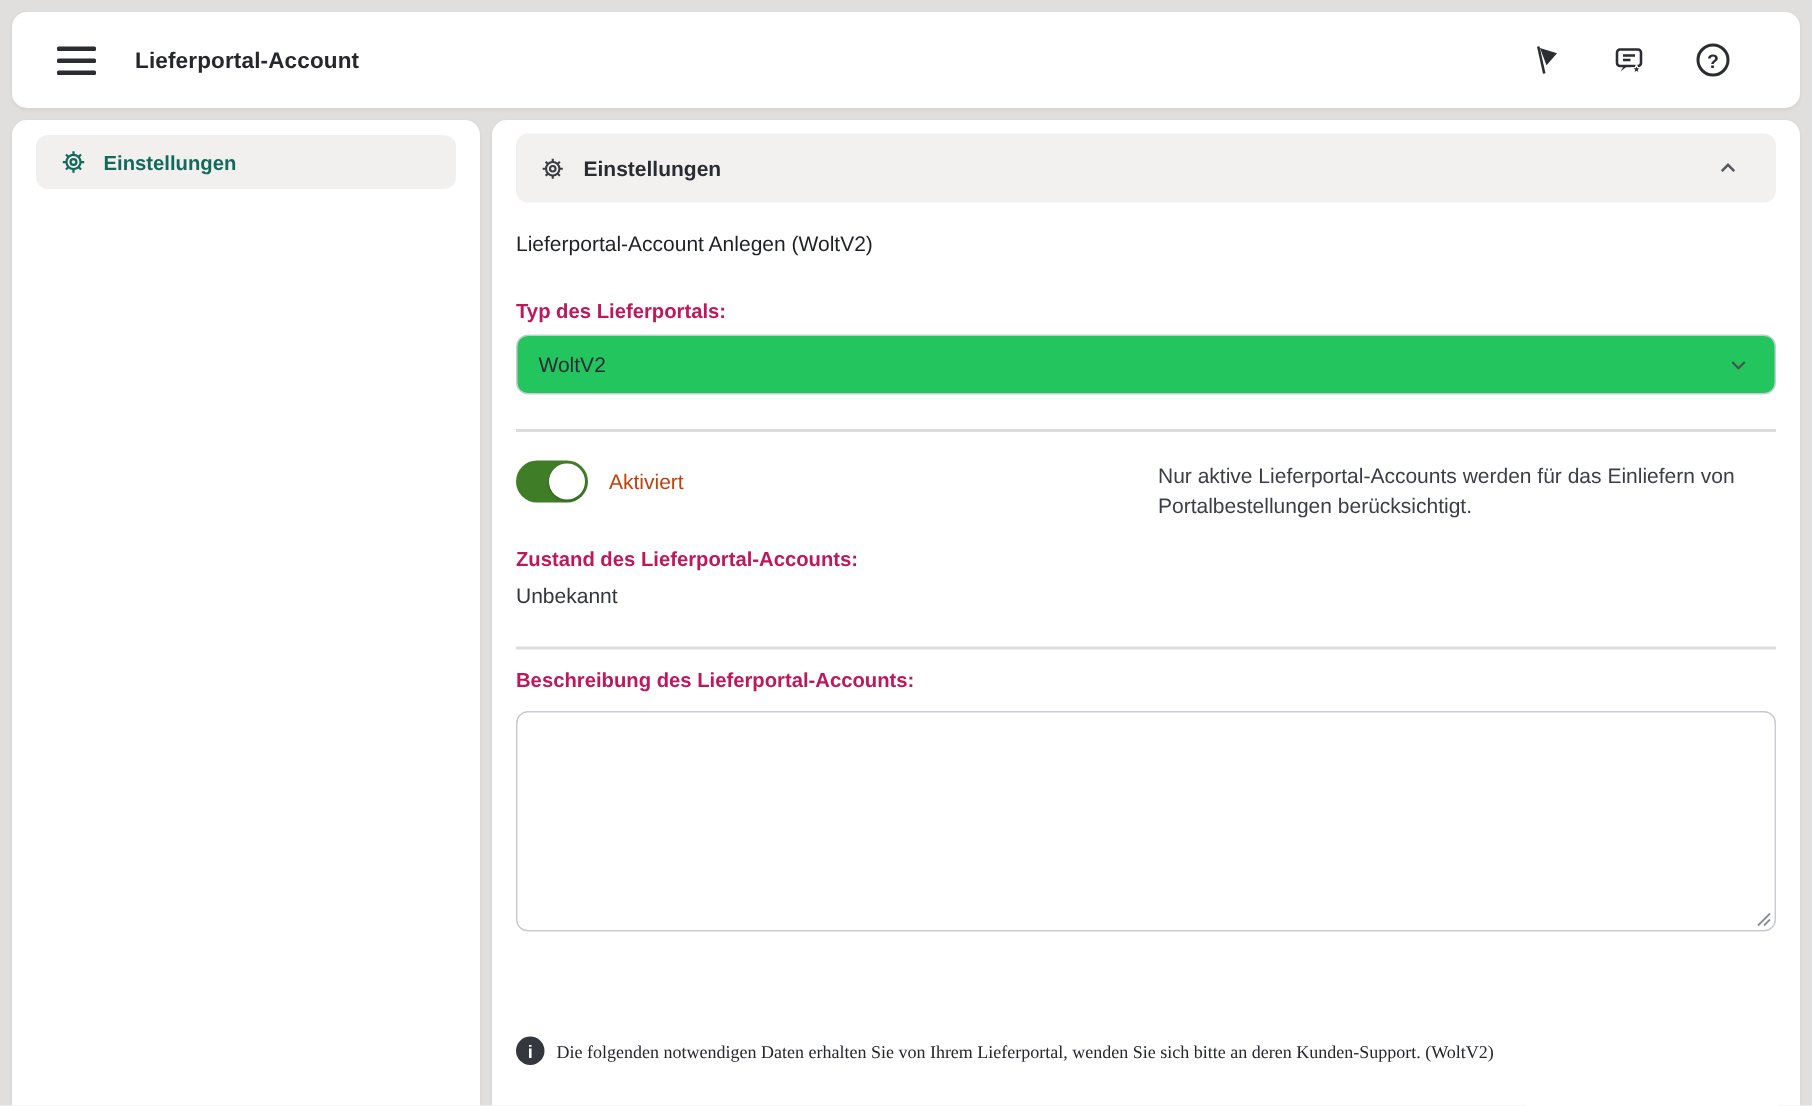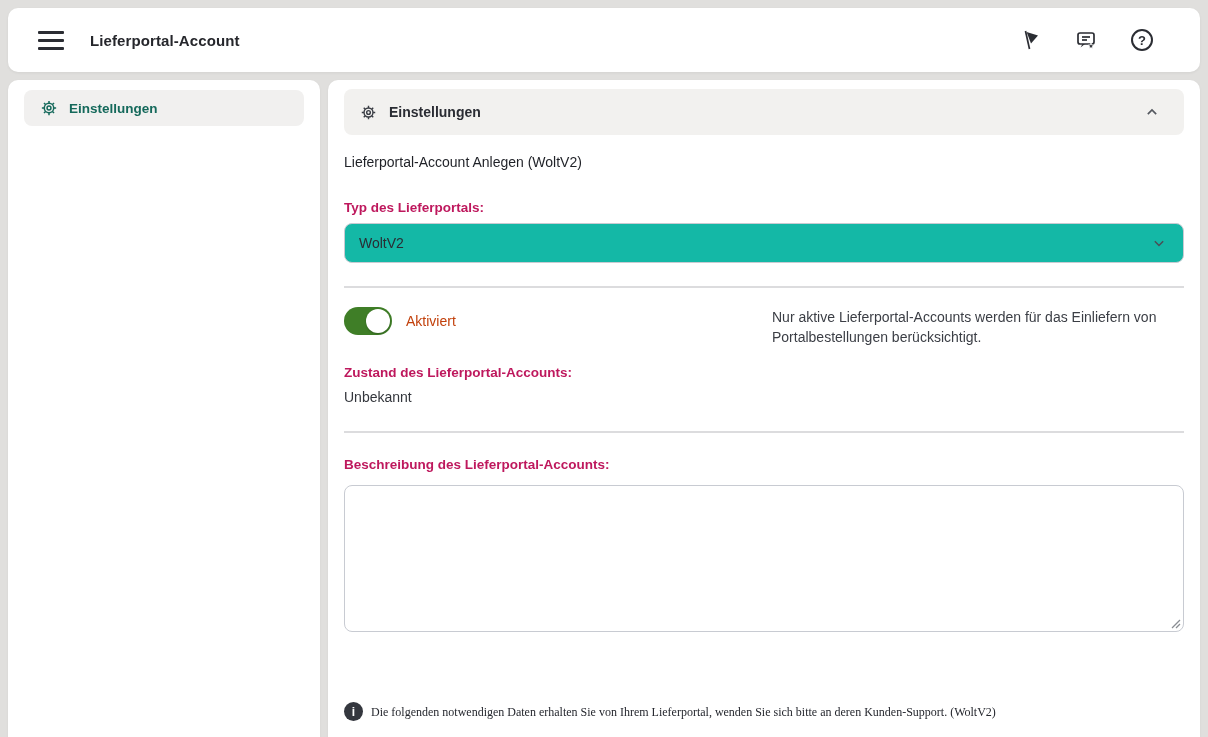--- a/index.html
+++ b/index.html
@@ -61,21 +61,21 @@
   .section-header-title { font-size:14px; font-weight:600; color:#2a2c33; }
   .collapse-btn { margin-left:auto; width:24px; height:24px; display:flex; align-items:center; justify-content:center; color:#55585f; cursor:pointer; }
 
   .form-heading { margin-top:19px; font-size:14px; font-weight:400; color:#1f2127; }
   .field-label  { font-size:13.5px; font-weight:700; color:#be185d; }
   .lbl-type { margin-top:30px; }
 
   .select-box {
     margin-top:8px; height:40px; border:1px solid #c8cbd2; border-radius:8px;
     display:flex; align-items:center; padding:0 14px; cursor:pointer;
-    background:#14b8a6;
+    background:#22c55e;
   }
   .select-value { font-size:14px; color:#2a2c33; }
   .select-box .chev { margin-left:auto; color:#4b4e55; }
 
   .divider { height:0; border-top:2px solid #dcdcde; margin:23px 0 0 0; }
 
   .toggle-row { margin-top:19px; display:flex; align-items:flex-start; }
   .toggle-group { display:flex; align-items:center; gap:14px; }
   .toggle {
     width:48px; height:28px; border-radius:14px; background:#3f7e27;
@@ -88,21 +88,21 @@
   .toggle-label { font-size:14px; color:#c2410c; }
   .toggle-hint {
     margin-left:auto; width:412px; font-size:14px; line-height:20px; color:#3b3e45;
   }
 
   .lbl-state { margin-top:18px; }
   .state-value { margin-top:9px; font-size:14px; color:#33363c; }
 
   .divider2 { margin-top:26px; }
 
-  .lbl-desc { margin-top:24px; }
+  .lbl-desc { margin-top:13px; }
   .textarea-wrap { position:relative; margin-top:13px; }
   textarea.desc {
     width:100%; height:147px; border:1px solid #c8cbd2; border-radius:8px;
     resize:none; padding:10px 14px; font-family:inherit; font-size:14px; color:#2a2c33;
     outline:none; display:block; background:#fff;
   }
   .resize-grip { position:absolute; right:3px; bottom:3px; color:#8a8d93; pointer-events:none; }
 
   .info-row { margin-top:71px; display:flex; align-items:flex-start; gap:8px; }
   .info-icon {

